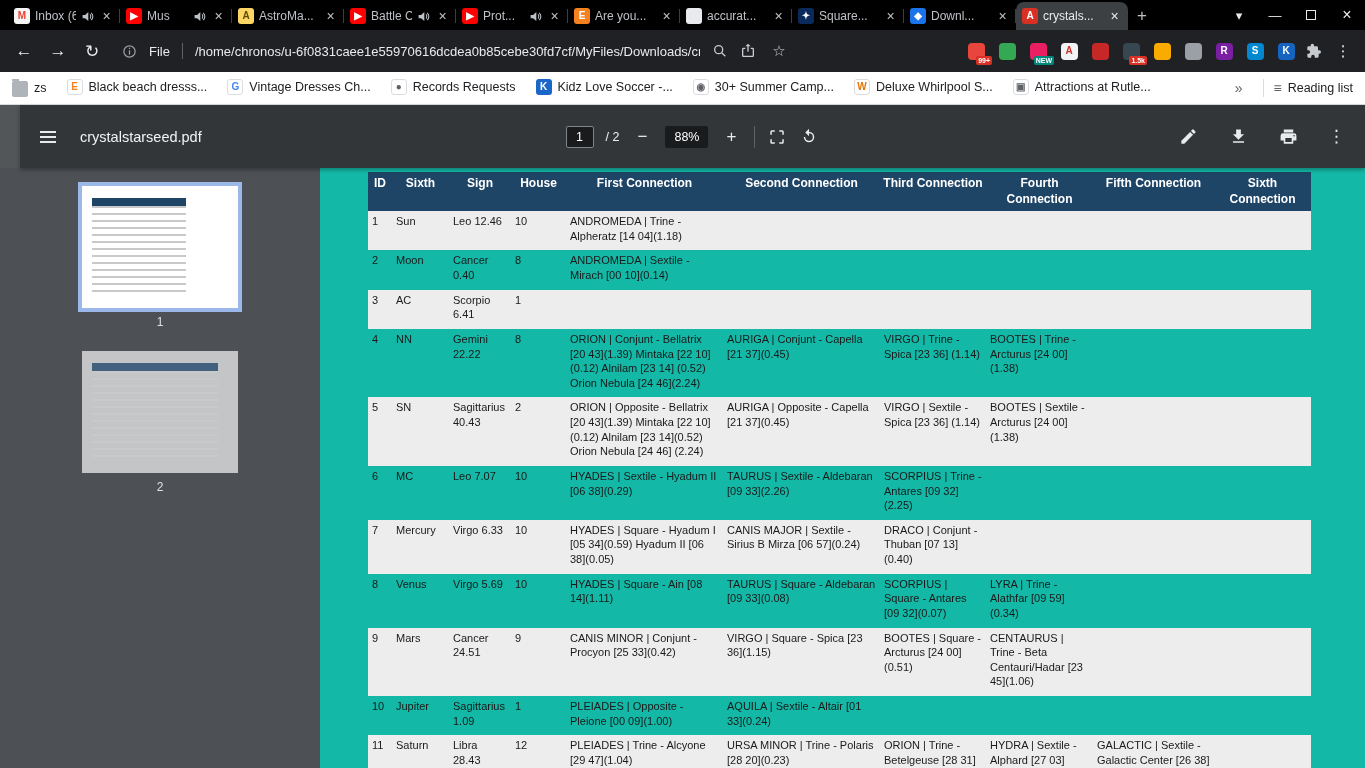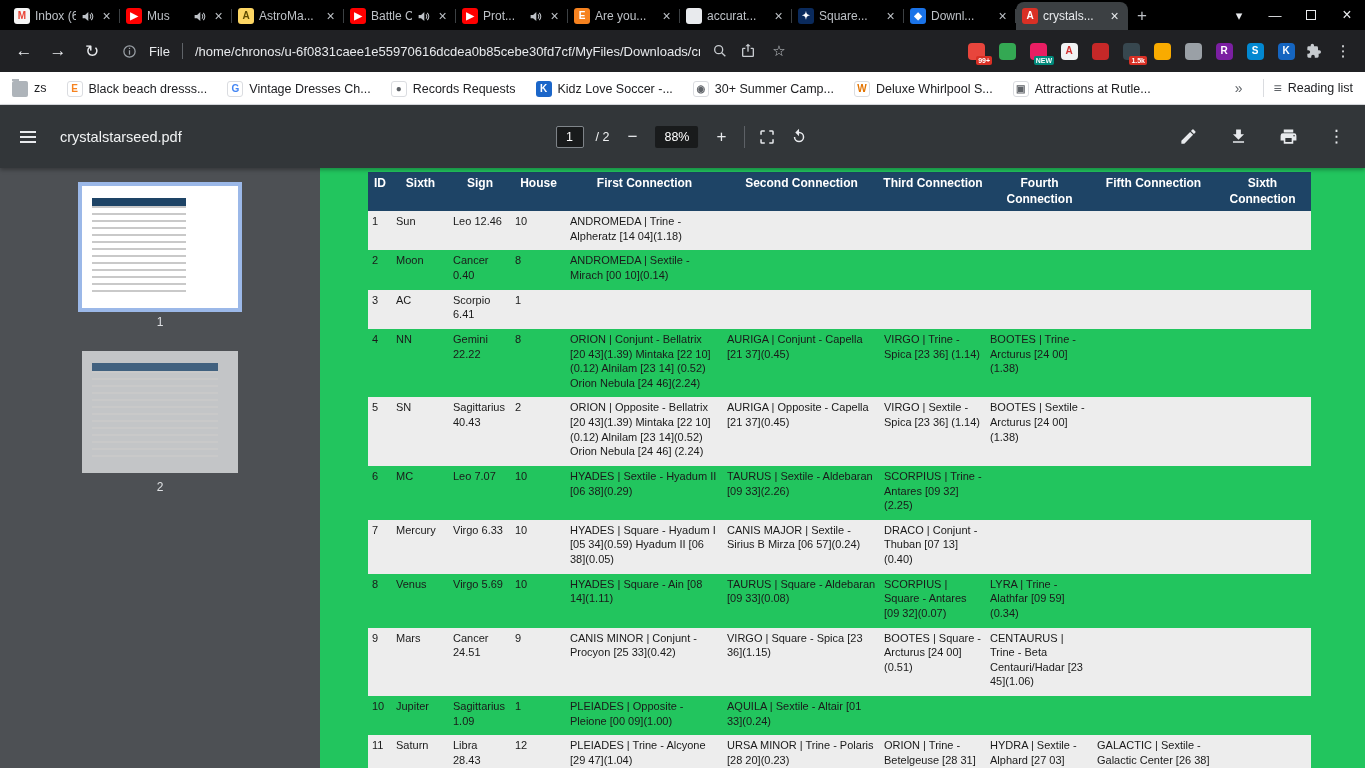--- a/index.html
+++ b/index.html
@@ -36,34 +36,34 @@
   .ext { position:relative; width:22px; height:22px; display:flex; align-items:center; justify-content:center; }
   .ext .chip { width:17px; height:17px; border-radius:4px; font-size:10px; font-weight:bold;
                display:flex; align-items:center; justify-content:center; line-height:1; }
   .ext .badge { position:absolute; bottom:-3px; right:-5px; background:#d93025; color:#fff; font-size:7px;
                 font-weight:bold; padding:1px 2px; border-radius:2px; line-height:1; }
   .menu-dots { color:#e8eaed; font-size:15px; width:24px; text-align:center; }
 
   
   .bookmarks { height:33px; background:#fff; border-bottom:1px solid #dadce0; display:flex; align-items:center;
                padding:0 12px; font-size:12.5px; color:#202124; }
-  .bm-items { display:flex; align-items:flex-end; gap:20px; flex:1; overflow:hidden; }
+  .bm-items { display:flex; align-items:flex-start; gap:20px; flex:1; overflow:hidden; }
   .bm { display:flex; align-items:center; gap:6px; white-space:nowrap; }
   .bmicon { width:16px; height:16px; border-radius:3px; font-size:10px; font-weight:bold;
             display:flex; align-items:center; justify-content:center; flex-shrink:0; line-height:1; }
   .bmicon.bordered { border:1px solid #dadce0; }
   .bmicon.folder { background:#aeb4ba; border-radius:2px; position:relative; margin-top:2px; }
   .bmicon.folder::before { content:''; position:absolute; top:-3px; left:0; width:7px; height:3px; background:#aeb4ba; border-radius:1px 1px 0 0; }
   .bm-overflow { color:#5f6368; font-size:14px; padding:0 10px; }
   .bm-divider { width:1px; height:18px; background:#dadce0; margin:0 10px; }
   .reading { display:flex; align-items:center; gap:6px; color:#202124; }
   .reading .ric { color:#5f6368; font-size:14px; }
 
   
-  .pdfbar { height:63px; background:#323639; display:flex; align-items:center; color:#f1f3f4; padding:0 20px; position:relative; box-shadow:0 2px 4px rgba(0,0,0,.3); }
+  .pdfbar { height:63px; background:#323639; display:flex; align-items:center; color:#f1f3f4; padding:0 20px; position:relative; box-shadow:0 2px 4px rgba(0,0,0,.3);margin-left:20px; }
   .hamb { width:18px; cursor:default; margin-right:22px; }
   .hamb i { display:block; width:16px; height:2px; background:#e8eaed; margin:3px 0; }
   .pdf-title { font-size:14.5px; color:#f1f3f4; }
   .pdf-center { position:absolute; left:50%; transform:translateX(-50%); display:flex; align-items:center; gap:12px; }
   .page-box { background:#191b1c; border:1px solid #80868b; width:28px; height:22px; display:flex; align-items:center;
               justify-content:center; font-size:12.5px; color:#fff; border-radius:2px; }
   .page-total { font-size:12.5px; color:#f1f3f4; }
   .zoom-btn { font-size:17px; color:#e8eaed; width:22px; text-align:center; }
   .zoom-box { background:#191b1c; padding:4px 9px; font-size:12.5px; border-radius:2px; color:#fff; }
   .vdiv { width:1px; height:22px; background:#5f6368; }
@@ -80,21 +80,21 @@
   .thumb.selected { outline:4px solid #9bb8e8; }
   .thumb.dim { background:#c3c5c7; }
   .mini { position:absolute; left:10px; top:12px; bottom:14px; width:94px; }
   .mini.wide { width:126px; }
   .mini-head { height:8px; background:#1e4466; }
   .thumb.dim .mini-head { background:#41617f; }
   .mini-body { position:absolute; top:8px; left:0; right:0; bottom:0;
                background:repeating-linear-gradient(to bottom,#c9c9c9 0 2px, transparent 2px 7px); }
   .thumb-label { color:#dfe1e4; font-size:12px; margin:7px 0 22px; text-align:center; }
 
-  .page { flex:1; background:#22c55e; overflow:hidden; padding:4px 54px 0 48px; }
+  .page { flex:1; background:#14b8a6; overflow:hidden; padding:4px 54px 0 48px; }
   table { border-collapse:collapse; table-layout:fixed; width:943px; color:#1a1a1a; }
   thead th { background:#1e4466; color:#fff; font-weight:bold; font-size:12px; line-height:1.3;
              padding:4px 3px; text-align:center; vertical-align:top; }
   tbody td { font-size:11px; line-height:1.33; padding:3px 4px 7px 4px; vertical-align:top; word-wrap:break-word; }
   tbody tr:nth-child(odd) { background:#ededed; }
 </style>
 </head>
 <body>
 
 <div class="screen">

